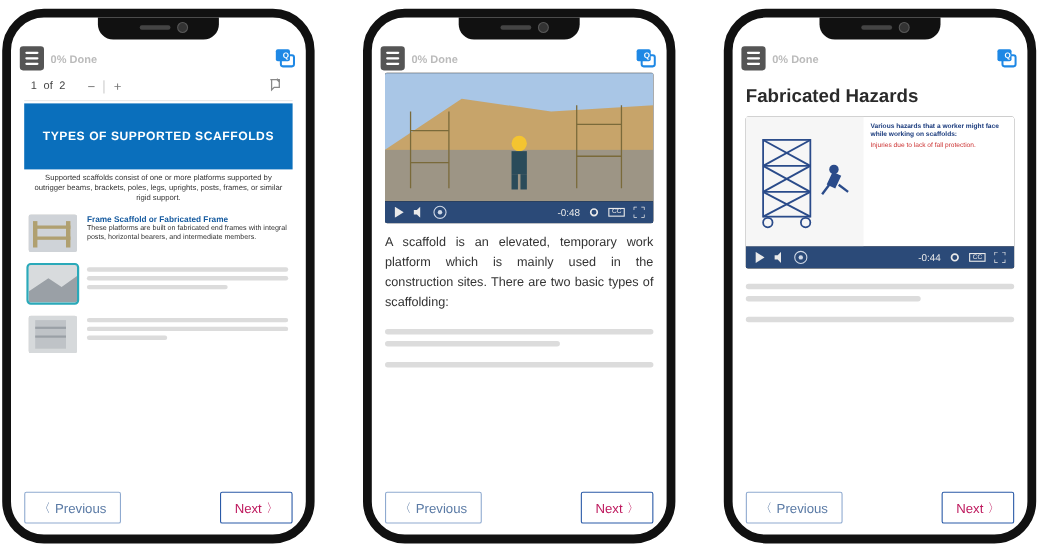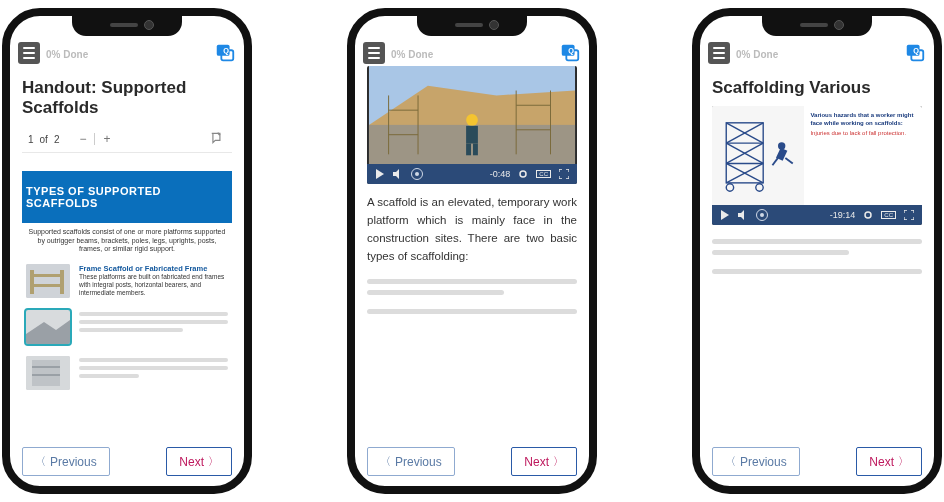--- a/index.html
+++ b/index.html
@@ -6,21 +6,21 @@
   body {
     font-family: -apple-system, BlinkMacSystemFont, "Segoe UI", Arial, sans-serif;
     background: #fff;
     width: 944px; height: 502px;
     display: flex; justify-content: space-between;
     padding: 8px 0;
   }
 
   
   .phone {
-    width: 250px; height: 486px;
+    width: 284px; height: 486px;
     border: 8px solid #111; border-radius: 38px;
     background: #fff;
     position: relative;
     overflow: hidden;
     display: flex; flex-direction: column;
   }
   .phone1 { margin-left: 2px; }
   .phone3 { margin-right: 2px; }
   .notch {
     position: absolute; top: -2px; left: 50%; transform: translateX(-50%);
@@ -70,23 +70,23 @@
   .content { flex: 1; overflow: hidden; padding: 0 12px; }
 
   
   .doc-toolbar {
     display: flex; align-items: center; gap: 6px; font-size: 10px; color: #444;
     padding: 4px 6px; border-bottom: 1px solid #e8e8e8;
   }
   .doc-toolbar .spacer { flex: 1; }
   .zoom-btn, .anno-btn { cursor: pointer; color: #777; font-size: 12px; padding: 0 2px; }
   .doc-banner {
-    background: #0a6fbc; color: #fff; 
+    background: #0a6fbc; color: #fff; text-align: center;
     font-size: 11px; font-weight: 700; letter-spacing: 0.5px;
-    padding: 14px 4px; margin-top: 18px;
+    padding: 24px 4px; margin-top: 2px;
   }
   .doc-sub {
     font-size: 7px; color: #333; text-align: center; padding: 5px 6px 4px;
     line-height: 1.25;
   }
   .doc-item {
     display: flex; gap: 9px; padding: 6px 4px;
   }
   .doc-item.selected .thumb { outline: 2px solid #2aa9b9; }
   .thumb {
@@ -174,21 +174,20 @@
     </div>
     <div class="help-icon">
       <svg viewBox="0 0 24 24">
           <rect x="3" y="3" width="14" height="12" rx="2" fill="#1e88e5"></rect>
           <rect x="8" y="9" width="13" height="11" rx="2" fill="none" stroke="#1e88e5" stroke-width="2"></rect>
           <text x="10" y="12" font-size="8" fill="#fff" font-weight="700">Q</text>
         </svg>
     </div>
   </div>
 
-  <div class="title">Handout: Supported Scaffolds</div>
 
   <div class="content">
     <div class="doc-toolbar">
       <span>1</span>
       <span>of</span>
       <span>2</span>
       <span style="width:6px"></span>
       <span class="zoom-btn">−</span>
       <span style="width:1px;height:12px;background:#ccc"></span>
       <span class="zoom-btn">+</span>
@@ -334,21 +333,21 @@
           </div>
         <div class="vc-btn" style="border:1px solid #eaeaea;padding:0 2px;font-size:6px">CC</div>
         <div class="vc-btn">
             <svg viewBox="0 0 10 10">
               <path d="M0 0h3M0 0v3M10 0h-3M10 0v3M0 10h3M0 10v-3M10 10h-3M10 10v-3" stroke="#eaeaea" stroke-width="1.3" fill="none"></path>
             </svg>
           </div>
       </div>
     </div>
 
-    <div class="body-text">A scaffold is an elevated, temporary work platform which is mainly face in the construction sites. There are two basic types of scaffolding:</div>
+    <div class="body-text">A scaffold is an elevated, temporary work platform which is mainly used in the construction sites. There are two basic types of scaffolding:</div>
 
     <div class="skeleton-block">
       <span></span>
         <span class="short"></span>
     </div>
     <div class="skeleton-block">
       <span></span>
     </div>
   </div>
 
@@ -380,21 +379,21 @@
     </div>
     <div class="help-icon">
       <svg viewBox="0 0 24 24">
           <rect x="3" y="3" width="14" height="12" rx="2" fill="#1e88e5"></rect>
           <rect x="8" y="9" width="13" height="11" rx="2" fill="none" stroke="#1e88e5" stroke-width="2"></rect>
           <text x="10" y="12" font-size="8" fill="#fff" font-weight="700">Q</text>
         </svg>
     </div>
   </div>
 
-  <div class="title">Scaffolding Various</div>
+  <div class="title">Fabricated Hazards</div>
 
   <div class="content">
     <div class="video-box">
       <div class="slide">
         <div class="slide-left">
           <svg viewBox="0 0 90 90" width="90%" height="90%">
             <g stroke="#2a4b8a" stroke-width="1.5" fill="none">
               <rect x="10" y="10" width="40" height="65"></rect>
               <line x1="10" y1="32" x2="50" y2="32"></line>
                 <line x1="10" y1="54" x2="50" y2="54"></line>
@@ -429,21 +428,21 @@
           </div>
         <div class="vc-btn">
             <svg viewBox="0 0 10 10">
               <polygon points="0,3 3,3 6,0 6,10 3,7 0,7"></polygon>
             </svg>
           </div>
         <div class="vc-btn" style="flex:0 0 12px;height:12px;border:1px solid #cfd8e6;border-radius:50%;position:relative">
             <div style="position:absolute;inset:3px;border-radius:50%;background:#cfd8e6"></div>
           </div>
         <span class="spacer"></span>
-        <span>-19:14</span>
+        <span>-0:44</span>
         <div class="vc-btn">
             <svg viewBox="0 0 10 10">
               <circle cx="5" cy="5" r="3" fill="none" stroke="#eaeaea" stroke-width="1.5"></circle>
             </svg>
           </div>
         <div class="vc-btn" style="border:1px solid #eaeaea;padding:0 2px;font-size:6px">CC</div>
         <div class="vc-btn">
             <svg viewBox="0 0 10 10">
               <path d="M0 0h3M0 0v3M10 0h-3M10 0v3M0 10h3M0 10v-3M10 10h-3M10 10v-3" stroke="#eaeaea" stroke-width="1.3" fill="none"></path>
             </svg>

